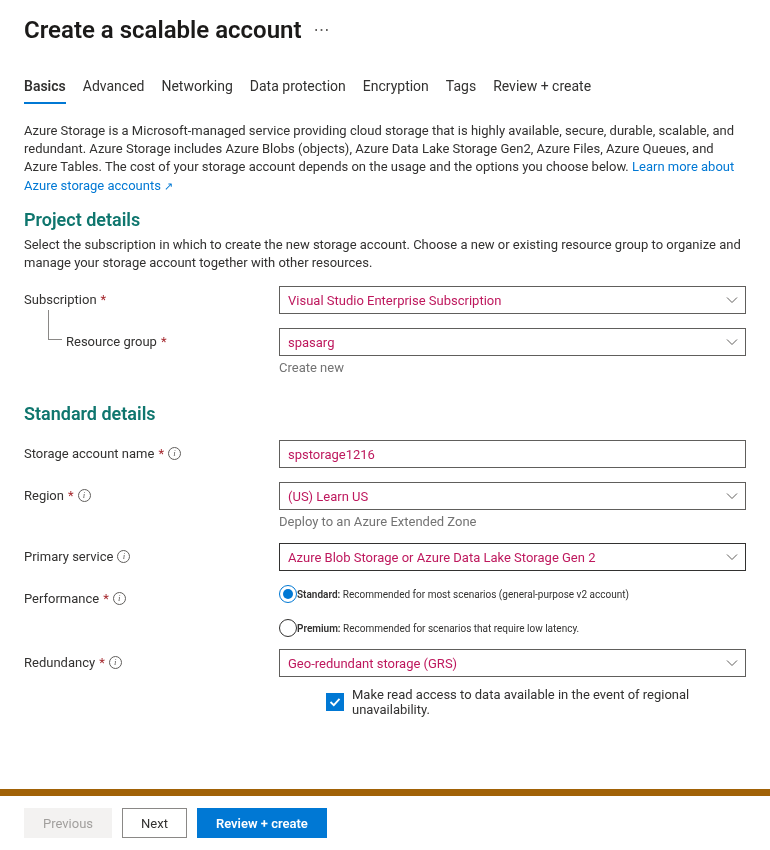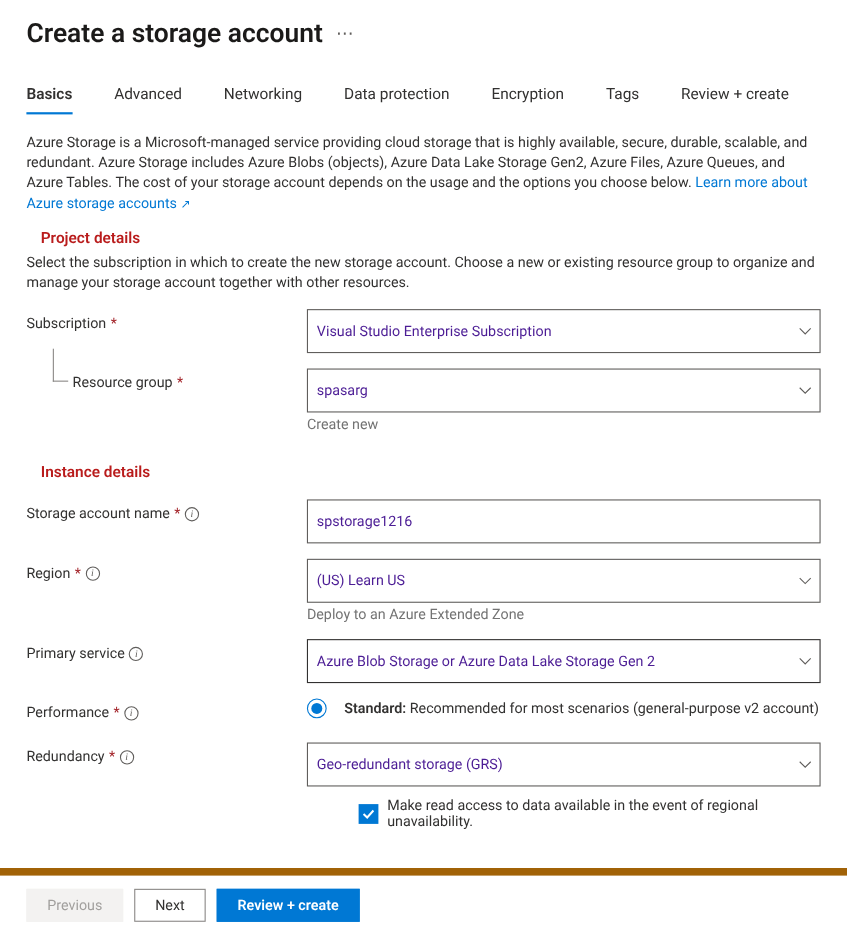--- a/index.html
+++ b/index.html
@@ -16,21 +16,21 @@
       font-weight: 600;
       color: #1b1a19;
       display: inline-block;
       margin-bottom: 6px;
     }
     .title-row { display: flex; align-items: center; gap: 12px; margin-bottom: 22px;}
     .more-icon { color: #605e5c; font-size: 16px; letter-spacing: 1px; cursor: pointer; line-height: 1; padding-bottom: 6px;}
 
     .tabs {
       display: flex;
-      gap: 38px;
+      gap: 17px;
       border-bottom: none;
       margin-bottom: 18px;
     }
     .tab {
       font-size: 14px;
       color: #323130;
       padding: 6px 0 8px 0;
       cursor: pointer;
       border-bottom: 2px solid transparent;
     }
@@ -41,21 +41,21 @@
 
     .intro {
       font-size: 13px;
       color: #323130;
       line-height: 1.4;
       margin-bottom: 14px;
     }
     .link { color: #0078d4; text-decoration: none; cursor: pointer; }
     .ext-icon { font-size: 11px; }
 
-    h2.section { font-size: 14px; font-weight: 600; margin-bottom: 6px; color: #b91c1c; margin-left: 13px;}
+    h2.section { font-size: 18px; font-weight: 600; margin-bottom: 6px; color: #0f766e;}
     .section-desc { font-size: 13px; line-height: 1.4; margin-bottom: 14px; }
 
     .field-row {
       display: flex;
       align-items: flex-start;
       margin-bottom: 14px;
     }
     .field-label-col {
       width: 255px;
       flex-shrink: 0;
@@ -87,46 +87,46 @@
       align-items: center; justify-content: center;
       font-size: 9px; font-style: italic; font-family: Georgia, serif;
       color: #605e5c;
       cursor: pointer;
       line-height: 1;
     }
     .field-input-col { flex: 1; }
 
     .select, .text-input {
       width: 100%;
-      height: 40px;
+      height: 28px;
       border: 1px solid #605e5c;
       background: #ffffff;
       padding: 0 26px 0 8px;
       font-size: 13px;
-      color: #4c1d95;
+      color: #be185d;
       position: relative;
       display: flex;
       align-items: center;
       cursor: pointer;
     }
     .text-input { cursor: text; padding-right: 8px; }
     .select.thick { border-width: 1px; border-color:#323130; }
     .select-wrap { position: relative; width: 100%; }
     .chevron {
       position: absolute;
       right: 8px;
       top: 50%;
       transform: translateY(-50%);
       pointer-events: none;
     }
     .chevron svg { display:block; }
 
     .sublink { font-size: 13px; color: #737373; margin-top: 4px; cursor: pointer; display: inline-block;}
 
-    .radio-row { display: flex; align-items: center; gap: 16px; margin-bottom: 16px; font-size: 13px; cursor: pointer;}
+    .radio-row { display: flex; align-items: center; gap: 0; margin-bottom: 16px; font-size: 10px; cursor: pointer;}
     .radio {
       width: 18px; height: 18px; border-radius: 50%;
       border: 1px solid #323130;
       display: inline-flex; align-items: center; justify-content: center;
       flex-shrink: 0;
     }
     .radio.selected { border-color: #0078d4; }
     .radio.selected::after {
       content: ""; width: 10px; height: 10px; border-radius: 50%; background: #0078d4;
     }
@@ -172,21 +172,21 @@
       color: #ffffff;
       border: 1px solid #0078d4;
       font-weight: 600;
     }
     .spacer-bottom { height: 70px; }
   </style>
 </head>
 <body>
 
 <div class="title-row">
-  <h1 class="title">Create a storage account</h1>
+  <h1 class="title">Create a scalable account</h1>
   <span class="more-icon">⋯</span>
 </div>
 
 <div class="tabs">
   <div class="tab active">Basics</div>
   <div class="tab">Advanced</div>
   <div class="tab">Networking</div>
   <div class="tab">Data protection</div>
   <div class="tab">Encryption</div>
   <div class="tab">Tags</div>
@@ -236,21 +236,21 @@
             <path d="M1 3.5 L6 8.5 L11 3.5" stroke="#605e5c" stroke-width="1" fill="none"></path>
           </svg>
       </span>
     </div>
     <span class="sublink">Create new</span>
   </div>
 </div>
 
 <div style="height:14px"></div>
 
-<h2 class="section">Instance details</h2>
+<h2 class="section">Standard details</h2>
 <div style="height:10px"></div>
 
 <div class="field-row">
   <div class="field-label-col">
     <span>Storage account name</span>
       <span class="req"> *</span>
     <span class="info-icon">i</span>
   </div>
   <div class="field-input-col">
     <div class="text-input">
@@ -302,20 +302,24 @@
 <div class="field-row" style="margin-bottom:6px;">
   <div class="field-label-col">
     <span>Performance</span>
       <span class="req"> *</span>
     <span class="info-icon">i</span>
   </div>
   <div class="field-input-col">
     <div class="radio-row">
       <span class="radio selected"></span>
       <span class="radio-label"><b>Standard:</b><span> Recommended for most scenarios (general-purpose v2 account)</span></span>
+    </div>
+    <div class="radio-row" style="margin-bottom:6px;">
+      <span class="radio"></span>
+      <span class="radio-label"><b>Premium:</b><span> Recommended for scenarios that require low latency.</span></span>
     </div>
   </div>
 </div>
 
 <div class="field-row">
   <div class="field-label-col">
     <span>Redundancy</span>
       <span class="req"> *</span>
     <span class="info-icon">i</span>
   </div>

